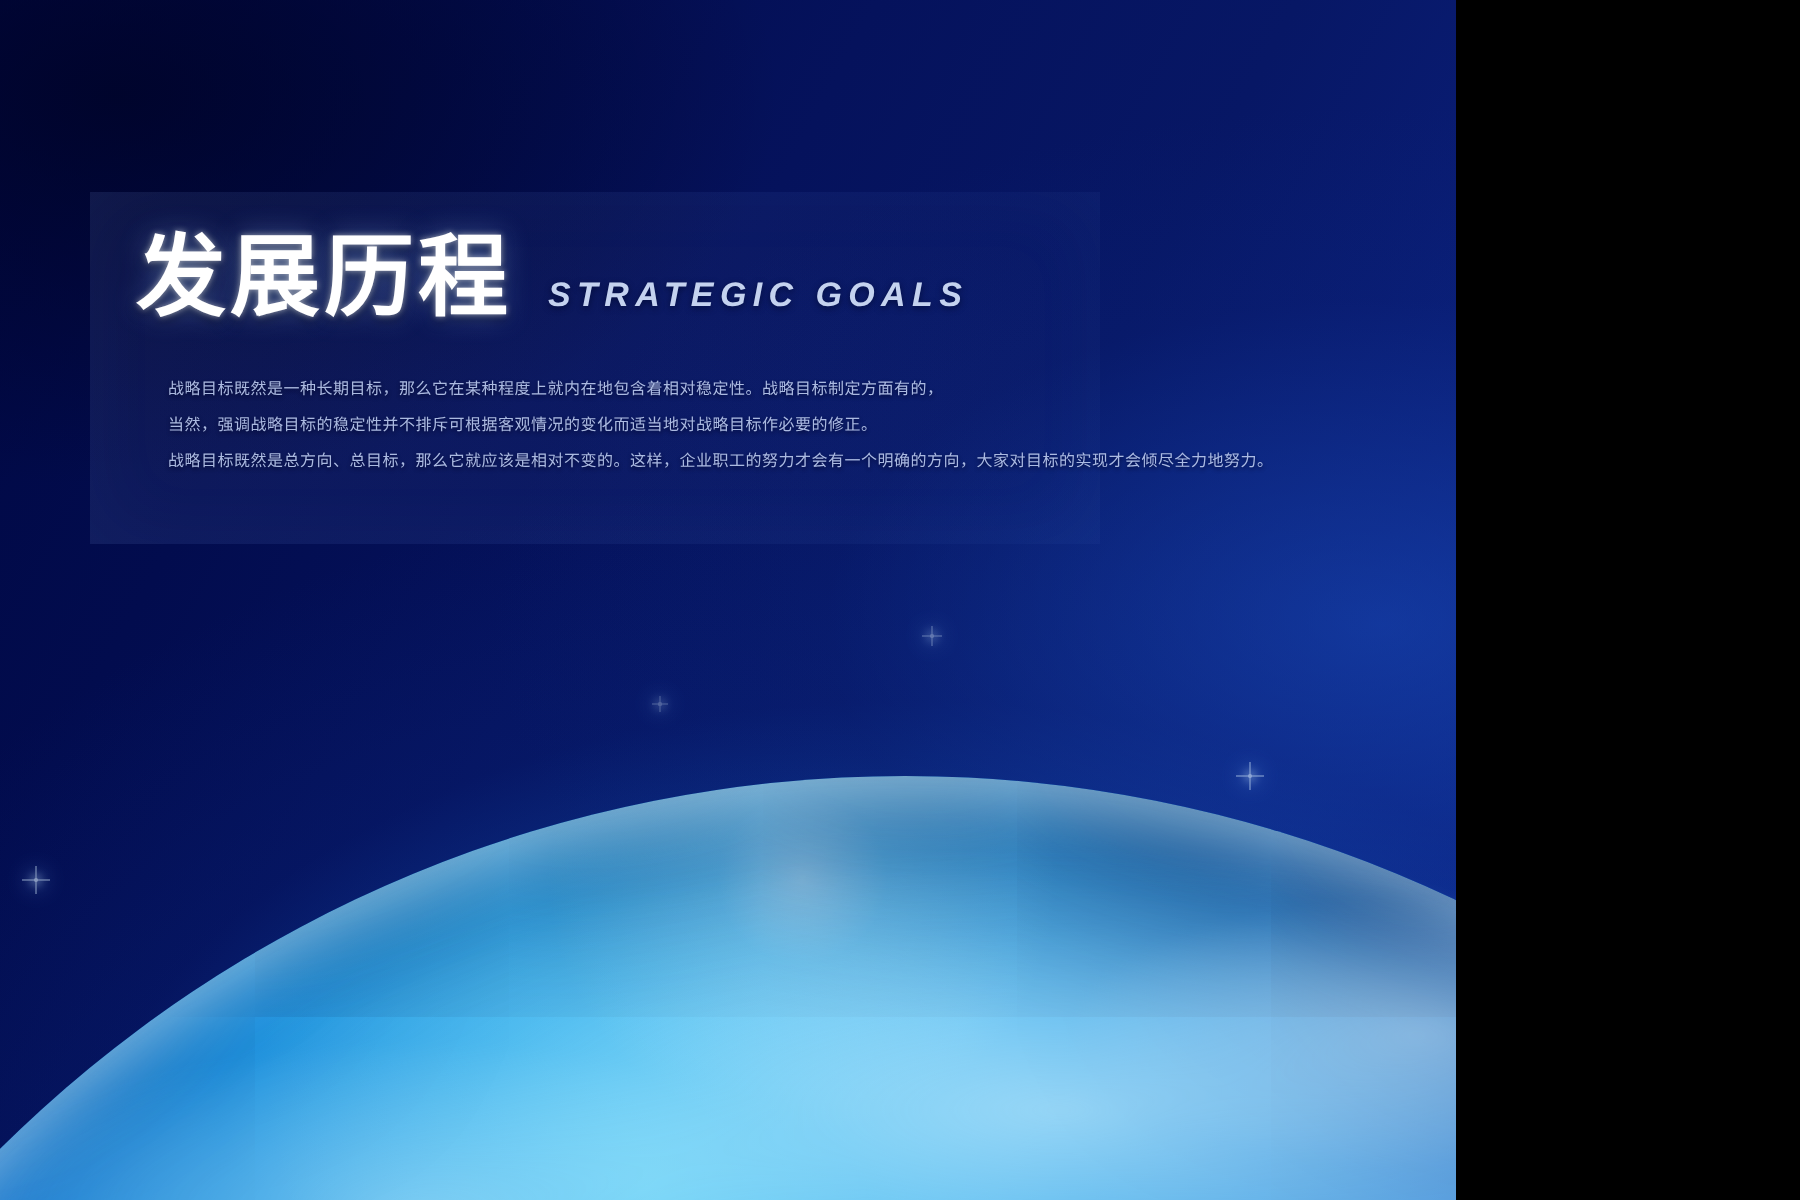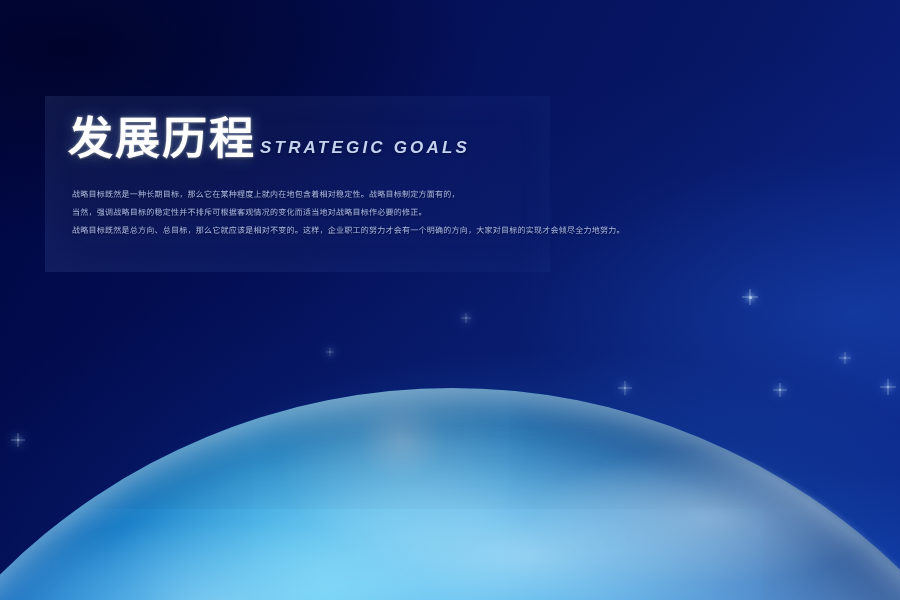--- a/index.html
+++ b/index.html
@@ -4,21 +4,21 @@
 <title>发展历程 - STRATEGIC GOALS</title>
 <style>
   html, body {
     margin: 0;
     padding: 0;
     background: #000;
   }
 
   .stage {
     position: relative;
-    width: 900px;
+    width: 728px;
     height: 600px;
     overflow: hidden;
     font-family: "Liberation Sans", "DejaVu Sans", sans-serif;
     background: #14532d;
     user-select: none;
   }
 
   
   .sky {
     position: absolute;
@@ -159,34 +159,34 @@
       0 0 14px rgba(150,195,255,0.45),
       0 2px 6px rgba(0,0,0,0.55);
   }
   .title-en {
     font-family: "Liberation Sans", "DejaVu Sans", sans-serif;
     font-style: italic;
     font-weight: 700;
     font-size: 17px;
     letter-spacing: 3.2px;
     color: #c4d2ef;
-    margin-left: 4px;
+    margin-left: 18px;
     padding-bottom: 3px;
     text-shadow: 0 1px 3px rgba(0,10,50,0.75);
   }
 
   
   .body-copy {
     position: absolute;
     left: 72px;
     top: 188px;
     width: 470px;
   }
   .body-copy p {
-    margin: 0 0 4px 0;
+    margin: 0 0 4px 12px;
     font-family: "DejaVu Sans", "Liberation Sans", sans-serif;
     font-size: 8px;
     line-height: 14px;
     letter-spacing: 0.25px;
     color: #b9c8ec;
     white-space: nowrap;
     text-shadow: 0 1px 2px rgba(0,5,40,0.85);
     opacity: 0.92;
   }
 </style>

